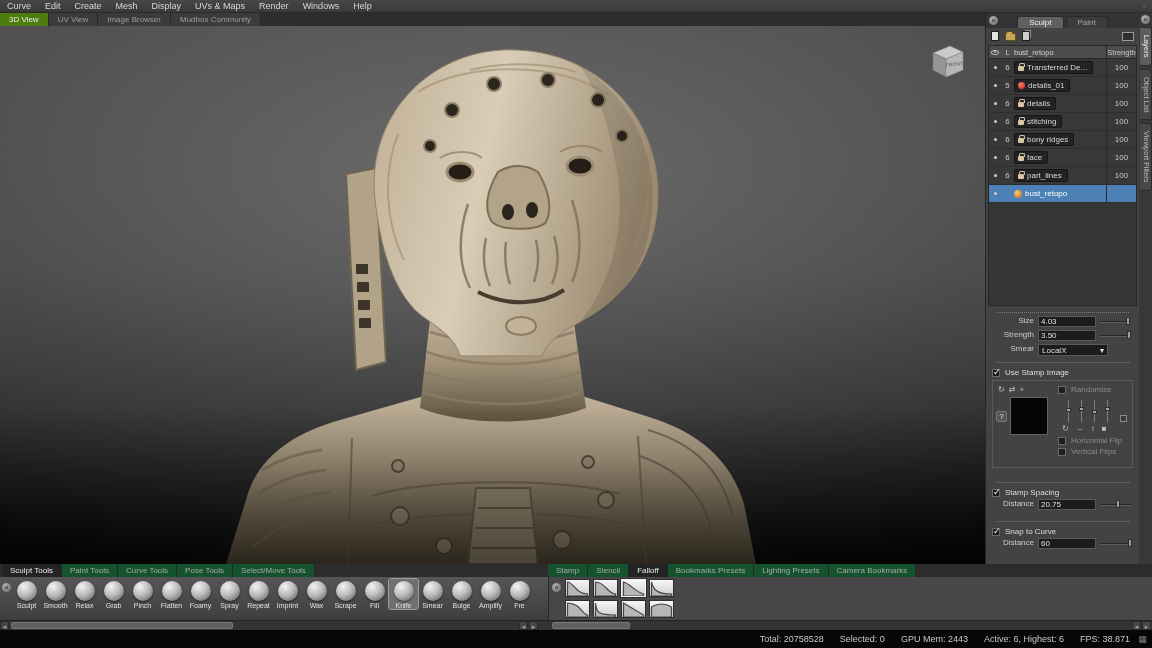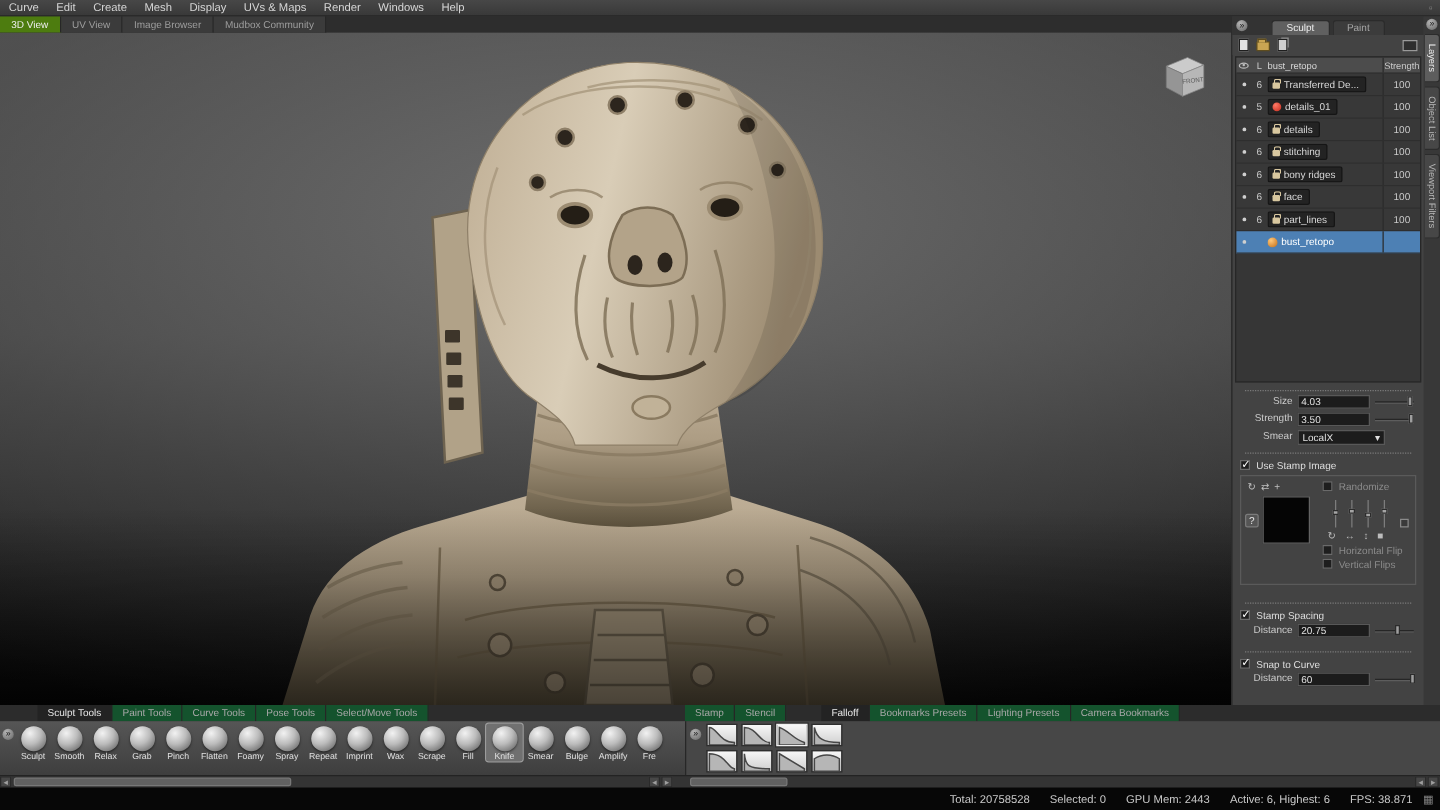--- a/index.html
+++ b/index.html
@@ -88,21 +88,21 @@
 .prop-label { width:42px; text-align:right; color:#cbcbcb; }
 .prop-input { width:58px; height:11px; background:#1c1c1c; border:1px solid #585858;
   color:#e0e0e0; font-size:8px; line-height:10px; padding:0 2px; }
 .slider { flex:1; position:relative; height:10px; }
 .slider::before { content:""; position:absolute; left:0; right:2px; top:5px; height:1px;
   background:#262626; box-shadow:0 1px 0 #5d5d5d; }
 .slider-handle { position:absolute; top:1px; width:4px; height:8px; background:#9e9e9e;
   border:1px solid #2c2c2c; }
 .prop-select { width:70px; height:12px; background:#1c1c1c; border:1px solid #585858;
   color:#e0e0e0; display:flex; align-items:center; padding:0 3px; justify-content:space-between; }
-.checkrow { display:flex; align-items:flex-start; gap:5px; padding:2px 6px; color:#dedede; }
+.checkrow { display:flex; align-items:flex-end; gap:5px; padding:2px 6px; color:#dedede; }
 .checkrow.dim { color:#8b8b8b; padding:1px 2px; }
 .checkbox { width:8px; height:8px; background:#1e1e1e; border:1px solid #6a6a6a; position:relative; }
 .checkbox[data-checked="true"]::after { content:"✓"; position:absolute; left:0; top:-3px;
   color:#fff; font-size:9px; }
 .groupbox { margin:1px 6px 0 6px; border:1px solid #5a5a5a; padding:4px 3px; display:flex; gap:4px;
   min-height:88px; }
 .stamp-left { width:56px; display:flex; flex-direction:column; gap:3px; }
 .stamp-topicons { display:flex; gap:4px; color:#c0c0c0; font-size:8px; padding-left:2px; }
 .stamp-prev-row { display:flex; align-items:center; gap:3px; }
 .qbtn { width:11px; height:11px; background:#555; border:1px solid #7b7b7b; border-radius:2px;
@@ -123,21 +123,21 @@
   border:1px solid #2c2c2c; border-left:none; padding:7px 0; border-radius:0 3px 3px 0; width:12px;
   text-align:center; }
 .sidetab.active { background:#5d5d5d; color:#efefef; }
 
 
 .tooltab-strip { position:absolute; left:0; top:564px; width:1152px; height:13px; background:#2c2c2c; }
 .tooltabs-left { position:absolute; left:2px; top:0; display:flex; font-size:8px; height:13px; }
 .preset-tabs { position:absolute; left:548px; top:0; display:flex; font-size:8px; height:13px; }
 .btab { padding:0 8px; line-height:13px; background:#14532d; color:#a8a8a8;
   border-right:1px solid #262626; }
-.btab.active { background:#232323; color:#e8e8e8;margin-left:28px; }
+.btab.active { background:#232323; color:#e8e8e8; }
 
 .tooltray { position:absolute; left:0; top:577px; width:548px; height:43px;
   background:linear-gradient(#565656,#3e3e3e); display:flex; align-items:flex-start;
   padding:2px 0 0 12px; overflow:hidden; }
 .tray-collapse { position:absolute; left:2px; top:6px; }
 .tool { width:29px; display:flex; flex-direction:column; align-items:center; padding-top:2px;
   border-radius:2px; }
 .tool.active { background:#707070; outline:1px solid #9c9c9c; }
 .tool-ball { width:20px; height:20px; border-radius:50%;
   background:radial-gradient(circle at 35% 28%, #f2f2f2, #bcbcbc 45%, #6c6c6c 88%);

